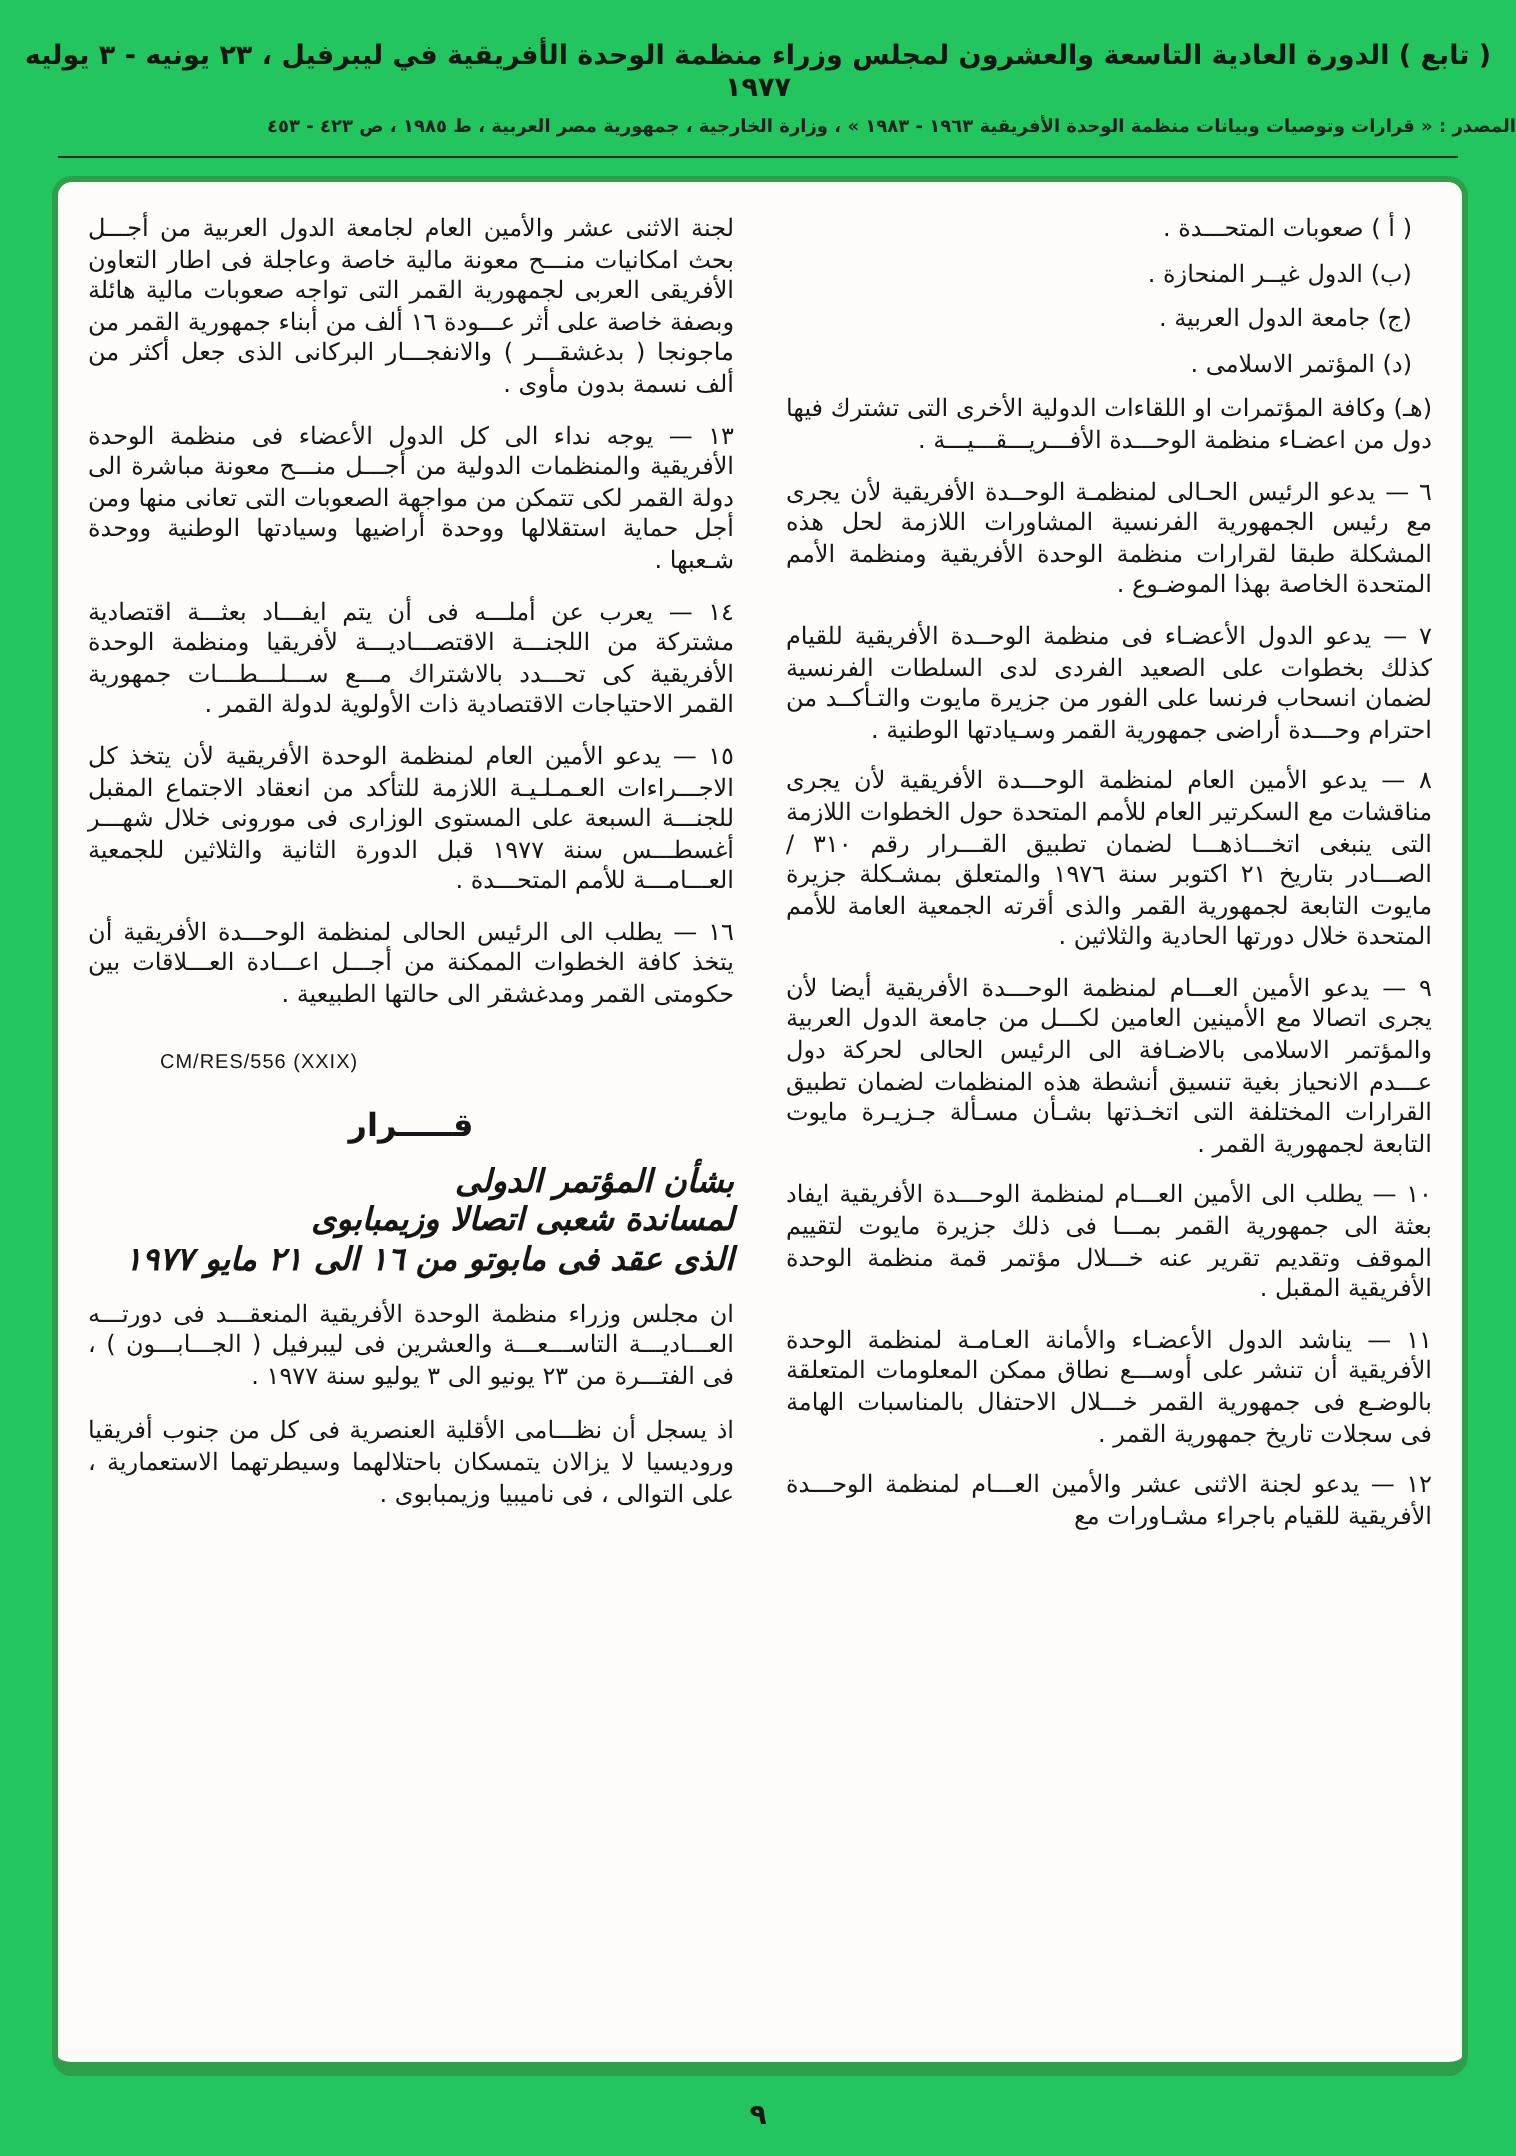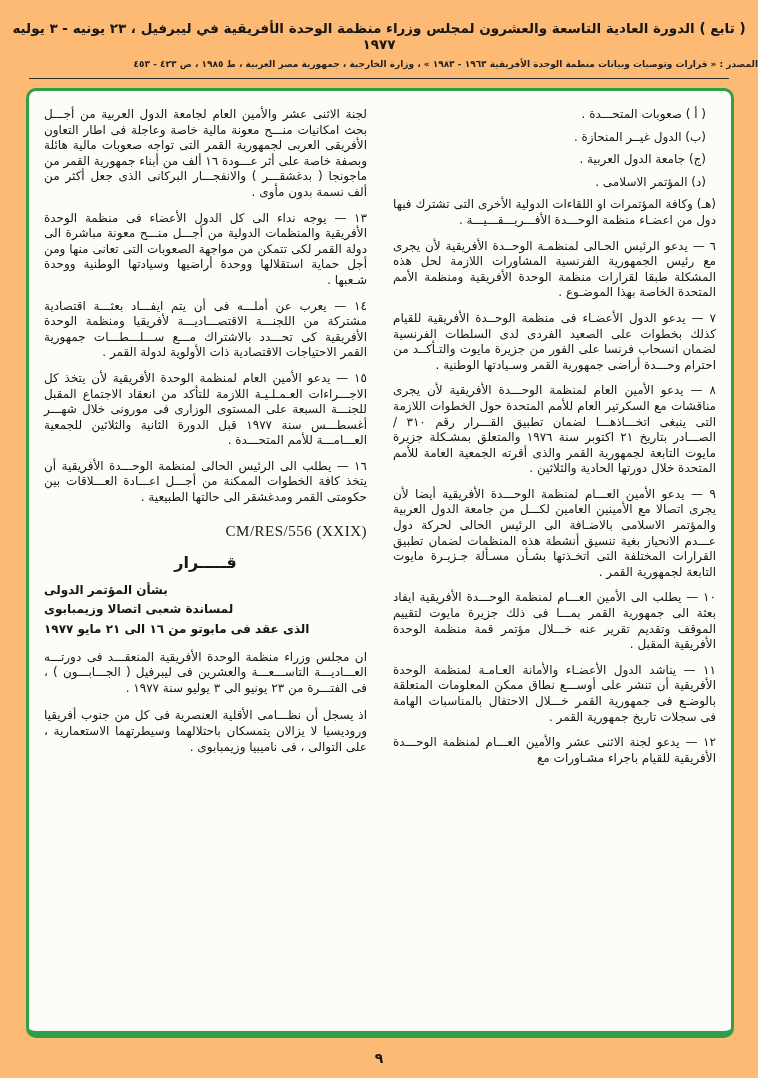--- a/index.html
+++ b/index.html
@@ -64,57 +64,58 @@
   .blk { margin: 0 0 10px; }
   .para {
     text-align: justify;
   }
   .item {
     margin-bottom: 7px;
     padding-right: 10px;
   }
   .ref {
     direction: ltr;
-    text-align: right;
+    text-align: left;
     padding-left: 36px;
     margin: 18px 0 16px;
-    font-family: Liberation Serif, serif;
-    font-size: 15px;
+    font-family: Liberation Sans, sans-serif;
+    font-size: 10px;
     letter-spacing: 0.5px;
   }
   .title {
     text-align: center;
     font-weight: bold;
     font-size: 16px;
     margin: 2px 0 12px;
   }
   .subtitle {
-    text-align: left;
+    text-align: right;
     font-weight: bold;
-    font-size: 12px;
+    font-size: 16px;
     margin: 0 0 4px;
+    font-style: italic;
   }
   .subtitle + .para,
   .subtitle ~ .para {
     margin-top: 12px;
   }
   .page-number {
     position: absolute;
     bottom: 12px;
     left: 0;
     width: 100%;
     text-align: center;
     font-weight: bold;
     font-size: 14px;
   }
 </style>
 </head>
 <body>
 
-<div class="page" style="background: #fdba74;">
+<div class="page" style="background: #22c55e;">
 
   <div class="header">
     <div class="header-title">( تابع ) الدورة العادية التاسعة والعشرون لمجلس وزراء منظمة الوحدة الأفريقية في ليبرفيل ، ٢٣ يونيه - ٣ يوليه ١٩٧٧</div>
     <div class="header-source">المصدر : « قرارات وتوصيات وبيانات منظمة الوحدة الأفريقية ١٩٦٣ - ١٩٨٣ » ، وزارة الخارجية ، جمهورية مصر العربية ، ط ١٩٨٥ ، ص ٤٢٣ - ٤٥٣</div>
     <div class="header-rule"></div>
   </div>
 
   <div class="frame" style="border-color: rgb(47, 158, 72);">
     <div class="col">
         <div class="blk item">( أ ) صعوبات المتحـــدة .</div>

